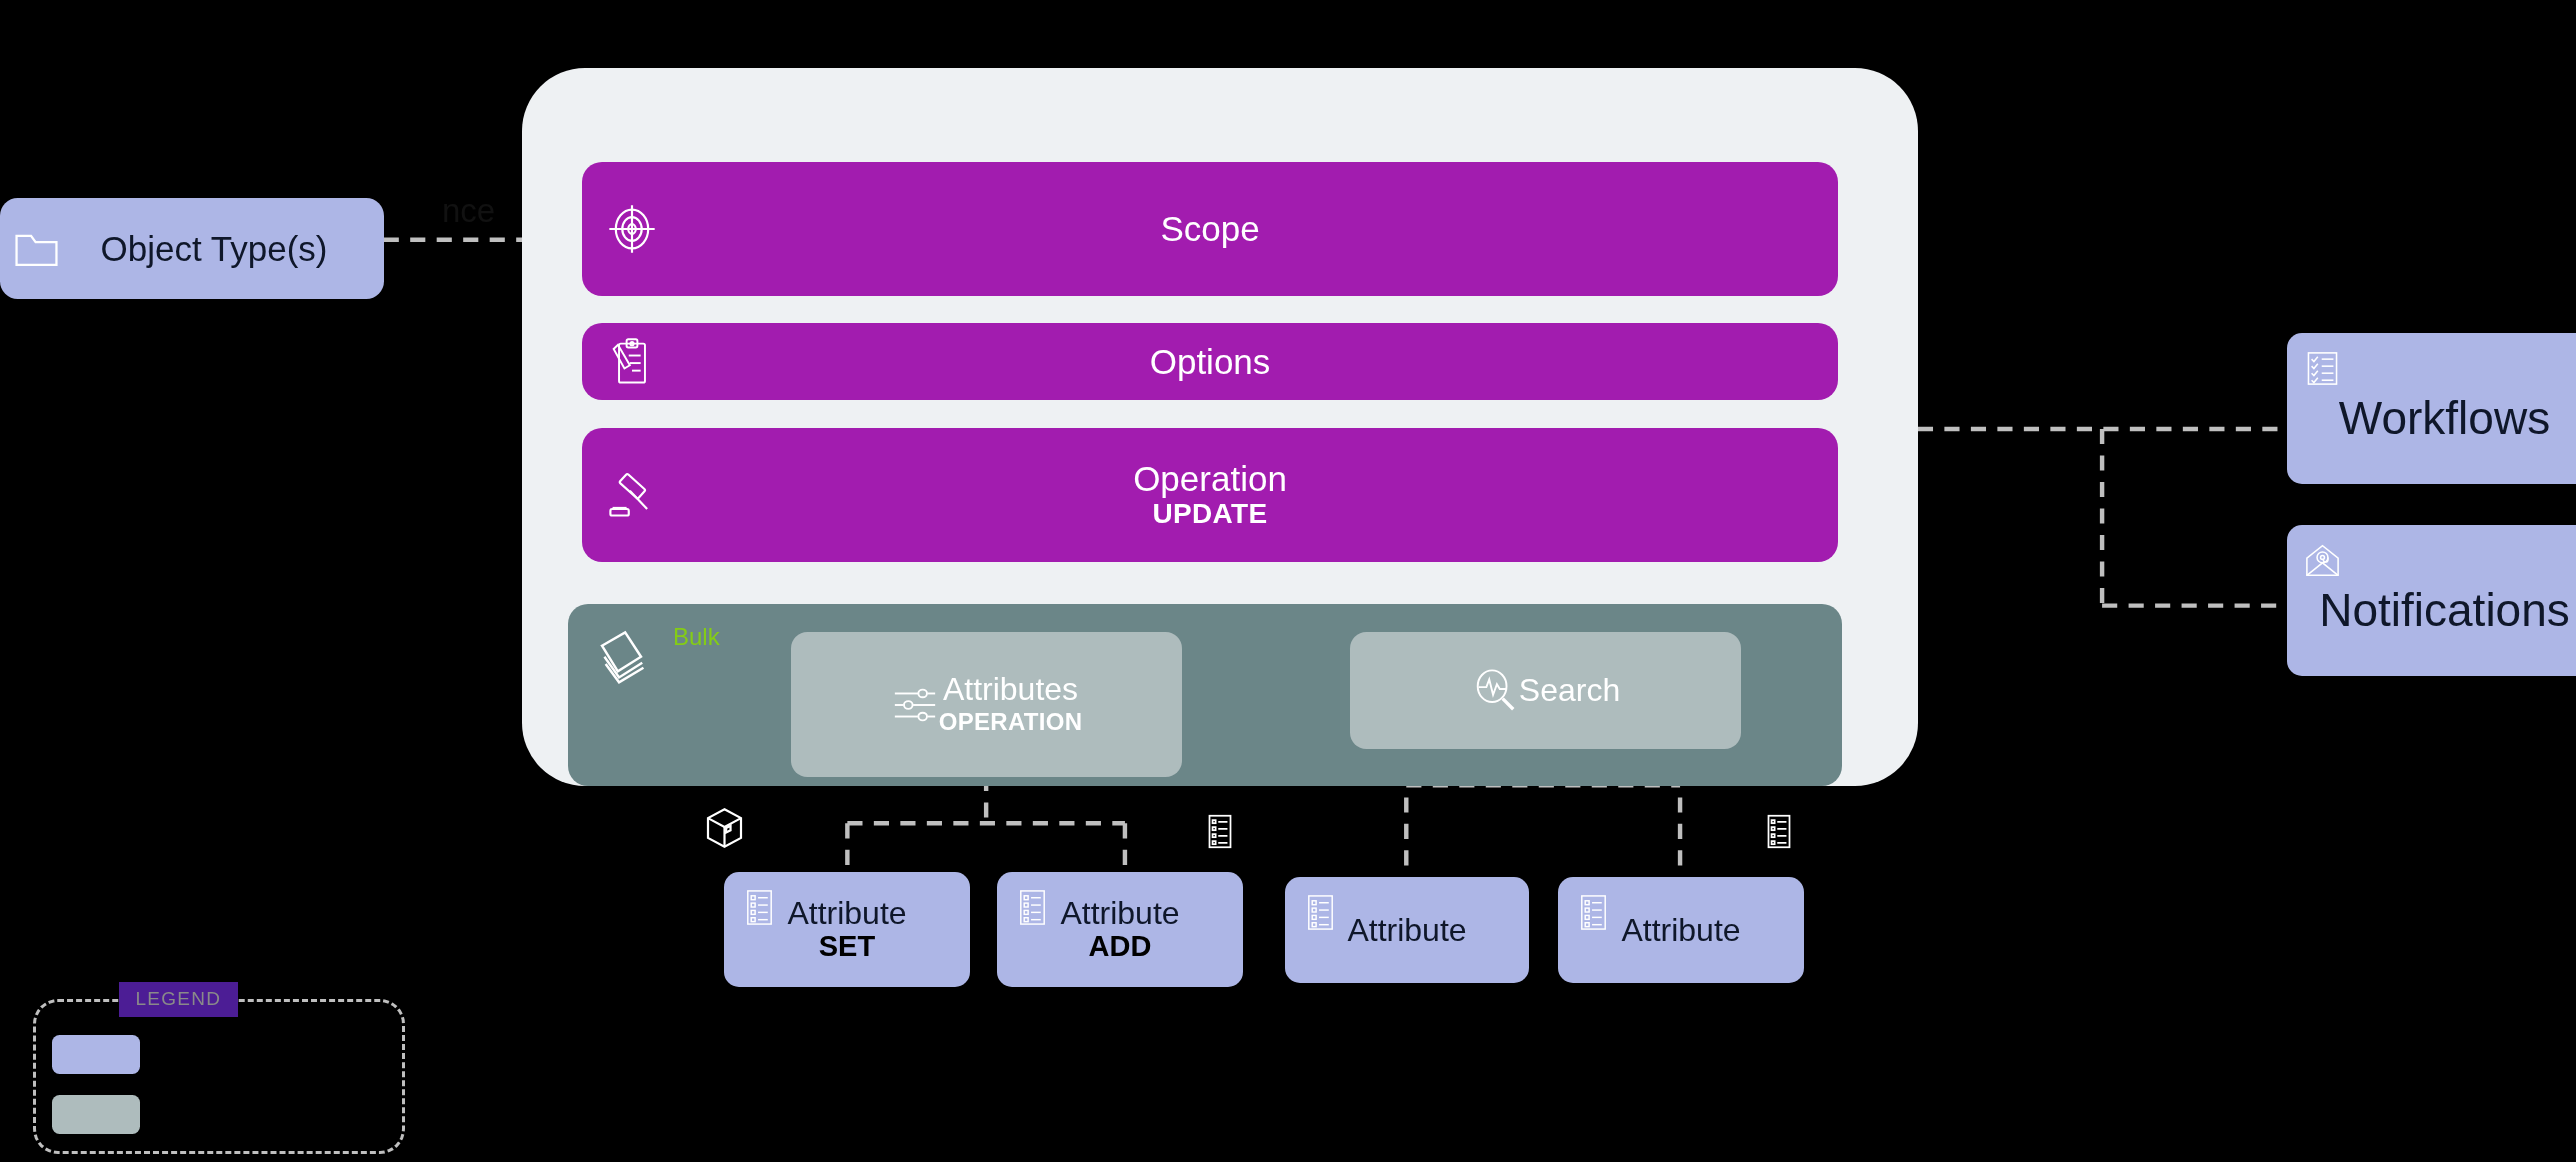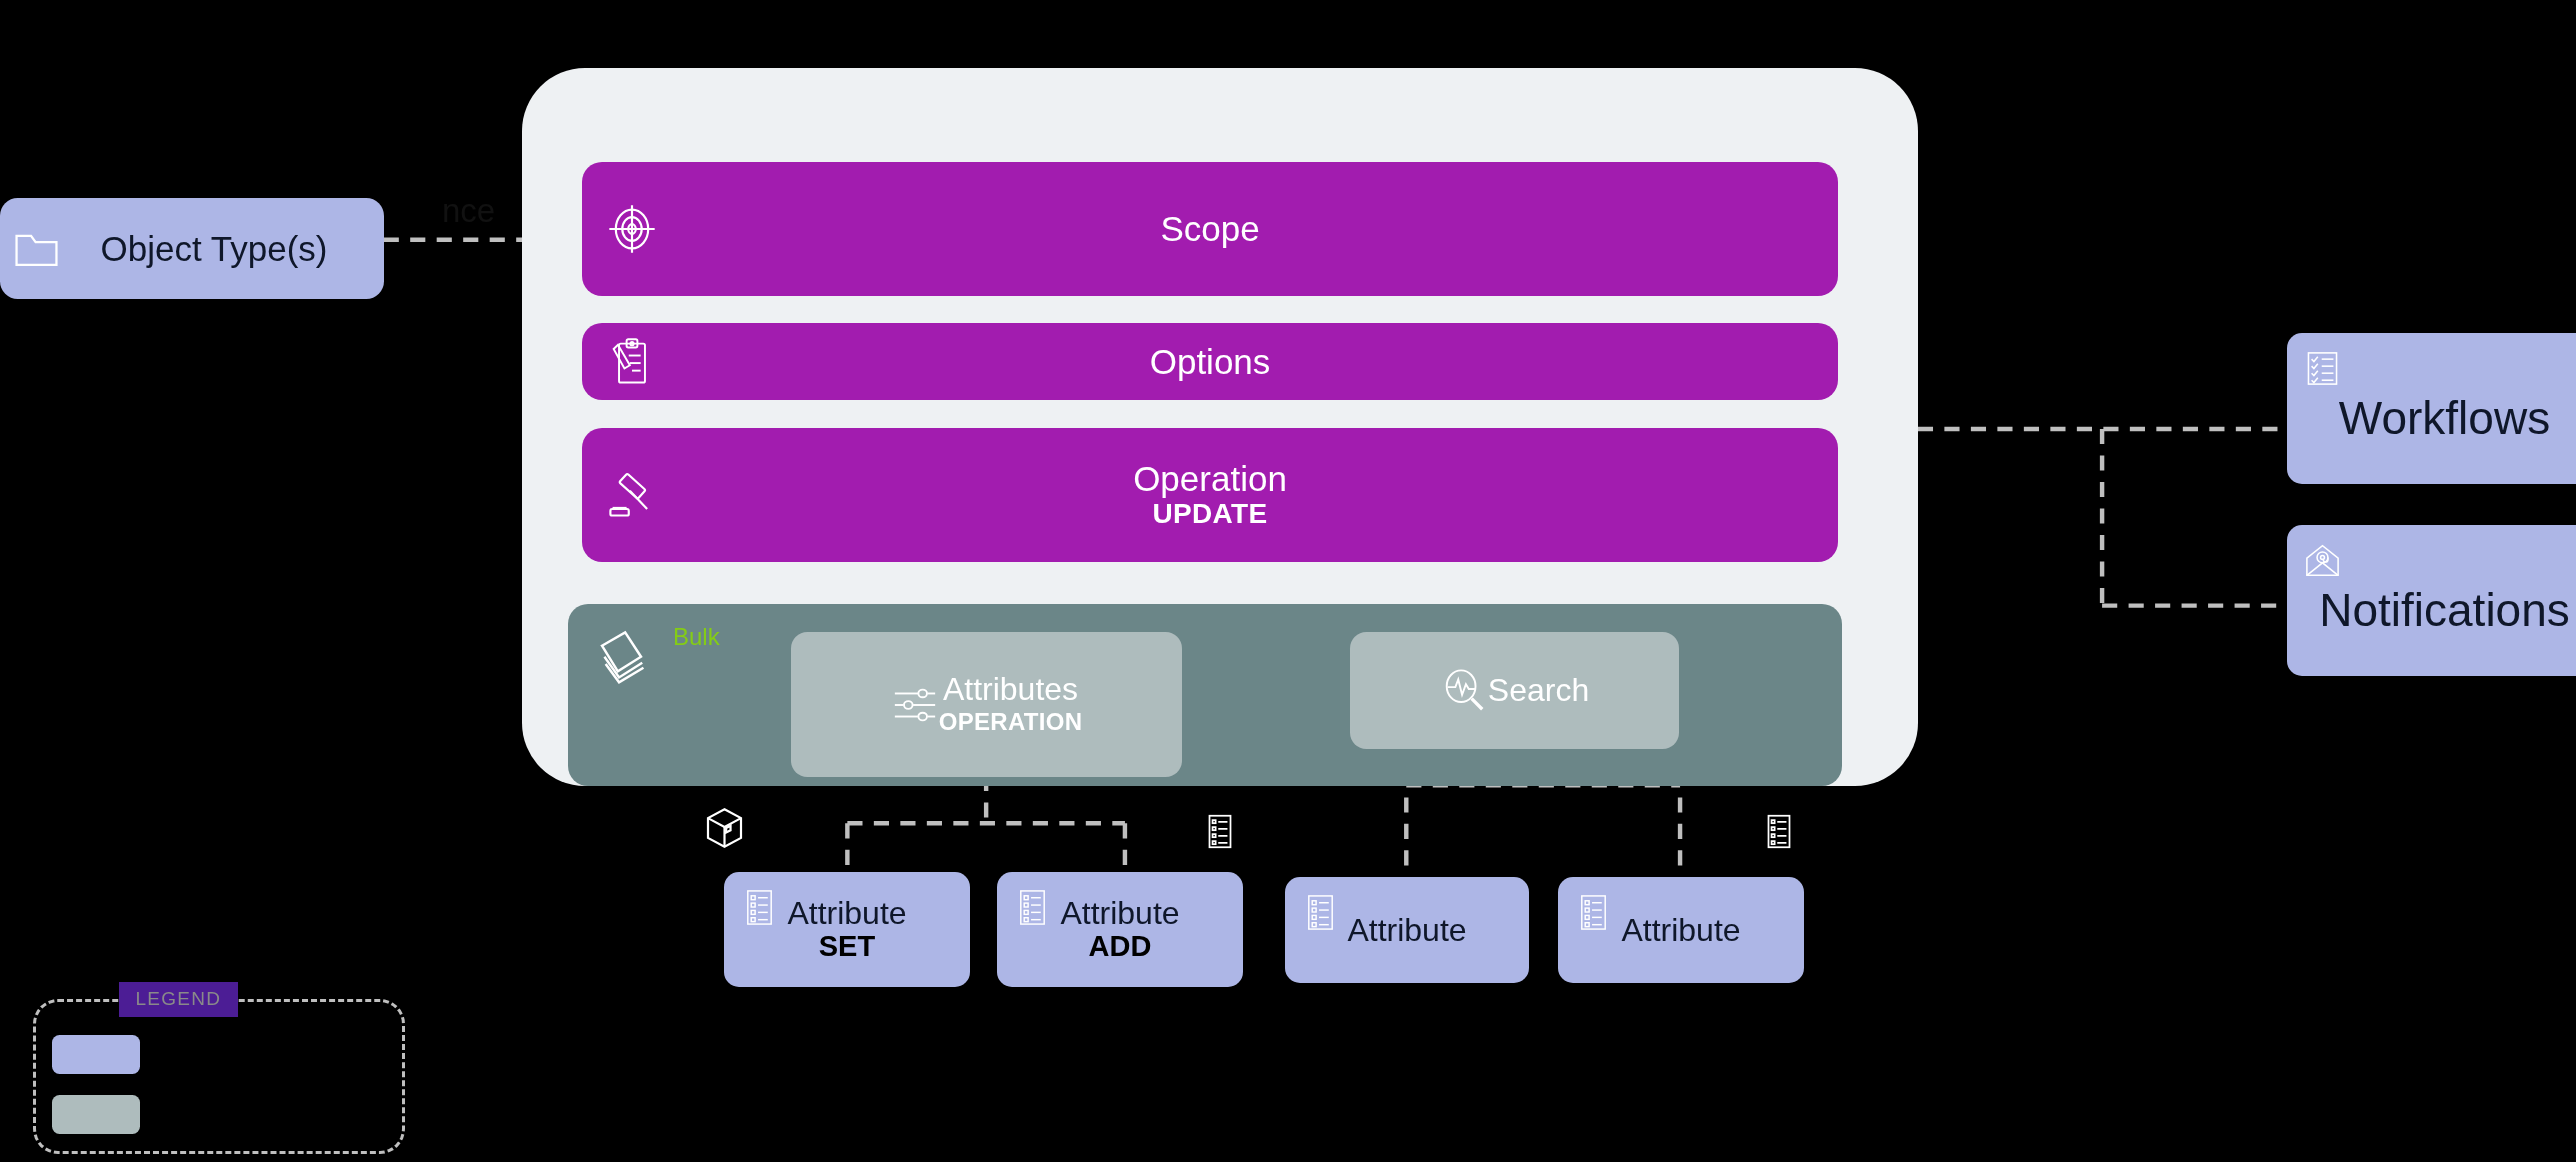--- a/index.html
+++ b/index.html
@@ -28,21 +28,21 @@
   
   #bulk-group{left:568px;top:604px;width:1274px;height:182px;
               background:#6b8688;border-radius:20px;}
   #bulk-icon{left:591px;top:625px;width:61px;height:61px;}
   #bulk-label{left:673px;top:623px;color:#84cc16;font-size:24px;}
 
   .subcard{position:absolute;background:#aebcbd;border-radius:16.4px;
            display:flex;align-items:center;justify-content:center;}
   .subcard .band-icon{left:19px;width:48px;height:48px;}
   #card-attributes{left:791px;top:632px;width:391px;height:145px;}
-  #card-search{left:1350px;top:632px;width:329px;height:117px;}
+  #card-search{left:1350px;top:632px;width:391px;height:117px;}
 
   
   .node{position:absolute;background:#adb6e6;border-radius:15px;
         display:flex;align-items:center;justify-content:center;}
   .node .node-icon{position:absolute;left:16.4px;top:16.4px;width:39px;height:39px;}
   .node-title{color:#0f172a;font-size:32px;line-height:1.08;text-align:center;}
   .node-sub{color:#000000;font-size:29px;font-weight:bold;display:block;text-align:center;}
 
   #node-object-type{left:0px;top:198px;width:384px;height:101px;border-radius:17.7px;}
   #node-object-type .node-icon{left:12.6px;top:50%;transform:translateY(-50%);width:47px;height:39px;}

